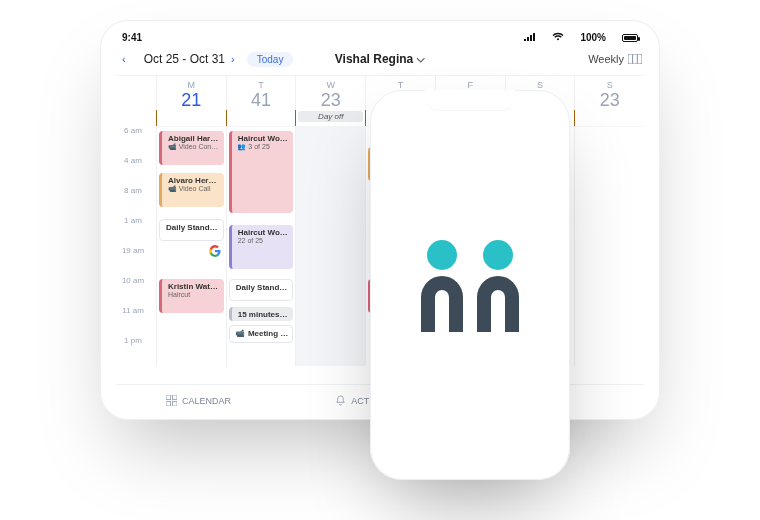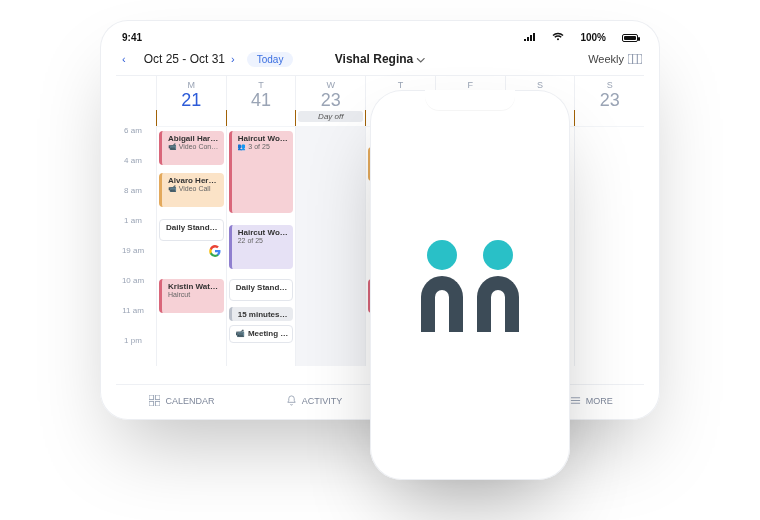--- a/index.html
+++ b/index.html
@@ -300,28 +300,20 @@
       </div>
       <div class="bnav-item">
         <span class="bnav-icon">
           <svg viewBox="0 0 12 12" width="11" height="11">
               <path d="M6 1a3 3 0 013 3v2l1 2H2l1-2V4a3 3 0 013-3zM5 10a1 1 0 002 0" fill="none" stroke="#9aa4b5"></path>
             </svg>
         </span>
         <span>ACTIVITY</span>
       </div>
       <div style="flex:1.2"></div>
-      <div class="bnav-item" style="flex:.8">
-        <span class="bnav-icon">
-          <svg viewBox="0 0 12 12" width="11" height="11">
-              <path d="M1 3h10M1 6h10M1 9h10" stroke="#9aa4b5" stroke-width="1.3"></path>
-            </svg>
-        </span>
-        <span>MORE</span>
-      </div>
     </div>
   </div>
 
   <div class="phone">
     <div class="notch"></div>
     <div class="logo">
       <div class="person">
         <div class="head"></div>
           <div class="torso"></div>
       </div>

